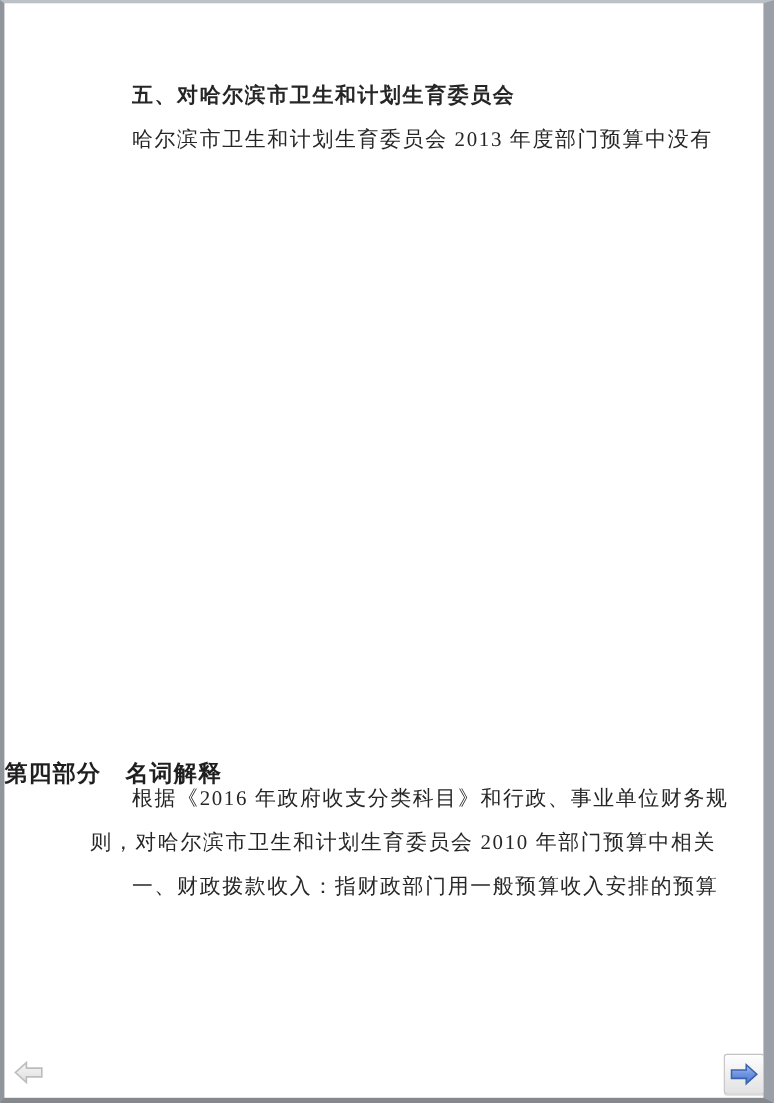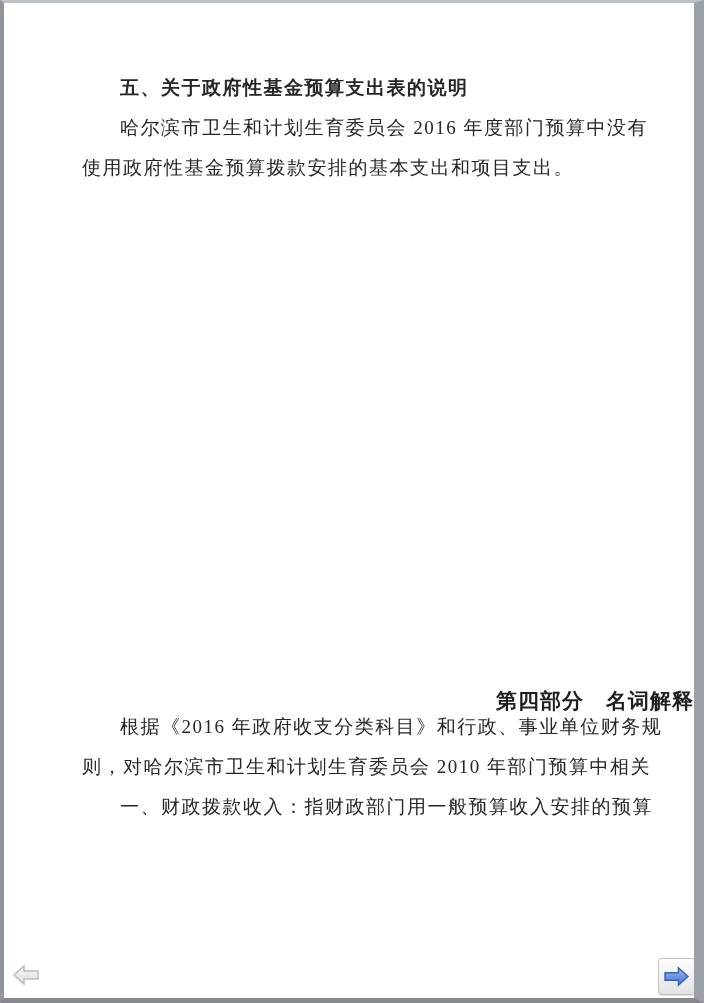--- a/index.html
+++ b/index.html
@@ -34,22 +34,22 @@
   .sec2 { top: 704px; }
   .indent { text-indent: 38px; }
   .h1 {
     font-weight: bold;
   }
   .h2 {
     position: absolute;
     top: 683px;
     left: 0;
     width: 690px;
-    text-align: right;
-    font-family: Liberation Mono, monospace;
+    text-align: left;
+    font-family: Liberation Serif, serif;
     font-weight: bold;
     font-size: 21px;
     line-height: 34px;
     letter-spacing: 1px;
     color: #1f1f1f;
   }
   .nav-prev {
     position: absolute;
     left: 4px;
     top: 954px;
@@ -78,23 +78,22 @@
     cursor: pointer;
   }
   svg { display: block; }
 </style>
 </head>
 <body>
 
 <div class="frame">
 
   <div class="textblock sec1">
-    <div class="h1 indent">五、关于政府性基金预算支出表的说明</div>
-    <div class="line indent">哈尔滨市卫生和计划生育委员会 2016 年度部门预算中没有</div>
-    <div class="line">使用政府性基金预算拨款安排的基本支出和项目支出。</div>
+    <div class="h1 indent">五、对哈尔滨市卫生和计划生育委员会</div>
+    <div class="line indent">哈尔滨市卫生和计划生育委员会 2013 年度部门预算中没有</div>
   </div>
 
   <div class="h2">第四部分　名词解释</div>
 
   <div class="textblock sec2">
     <div class="line indent">根据《2016 年政府收支分类科目》和行政、事业单位财务规</div>
     <div class="line">则，对哈尔滨市卫生和计划生育委员会 2010 年部门预算中相关</div>
     <div class="line indent">一、财政拨款收入：指财政部门用一般预算收入安排的预算</div>
   </div>
 

